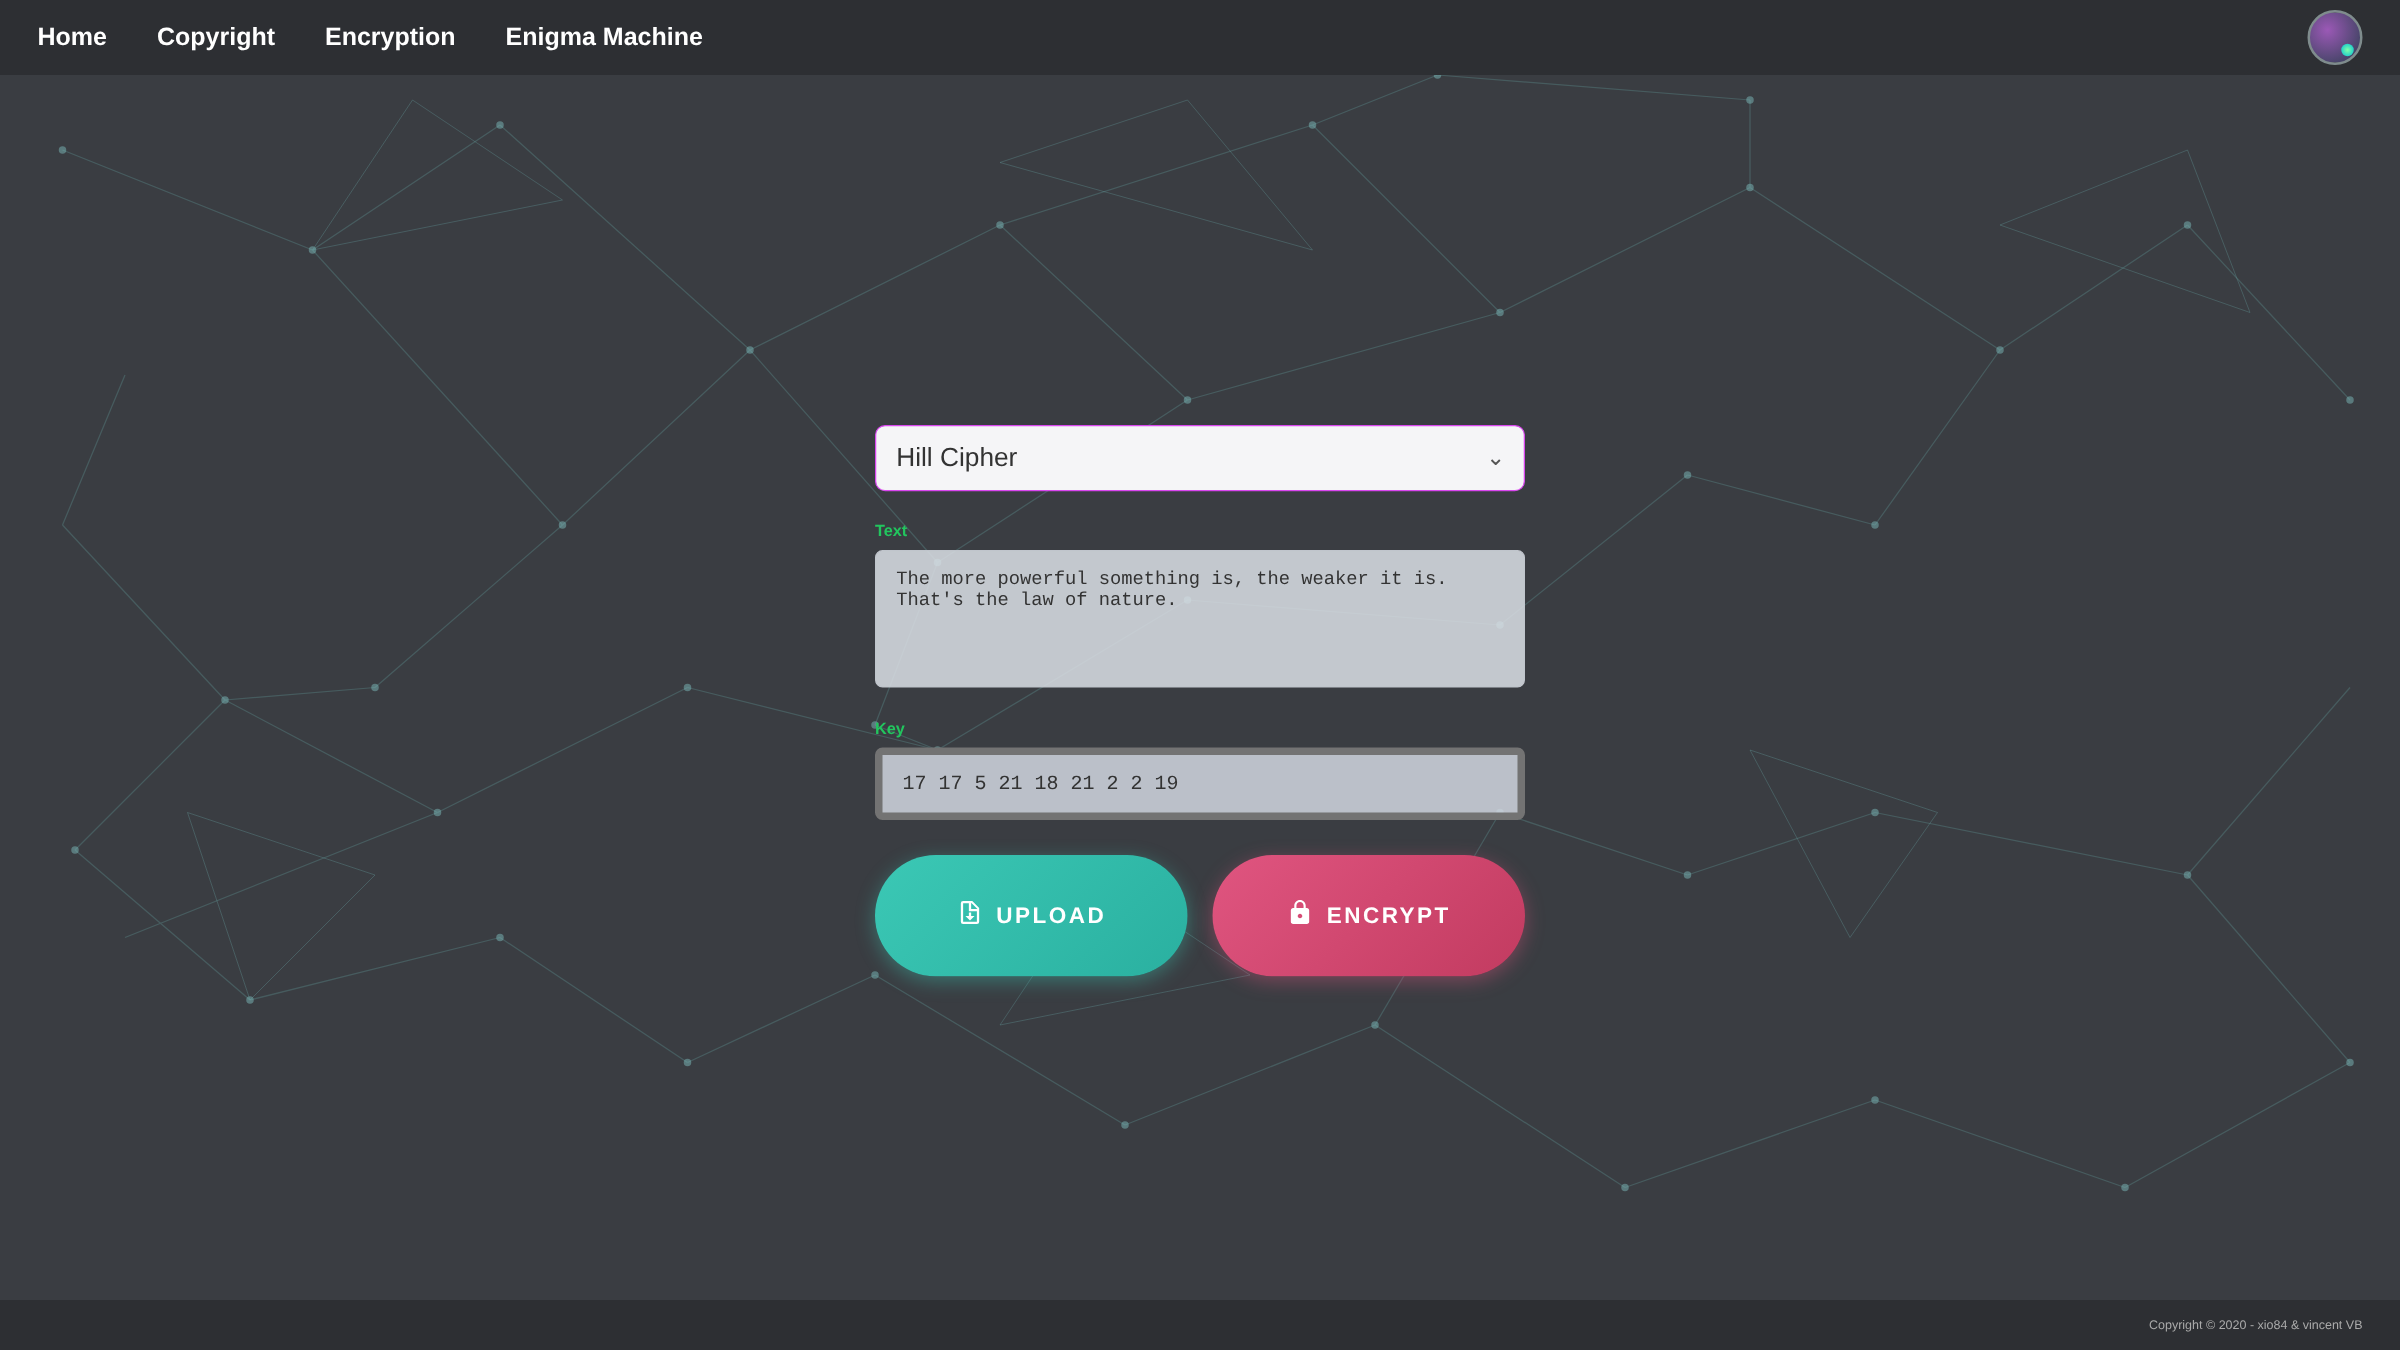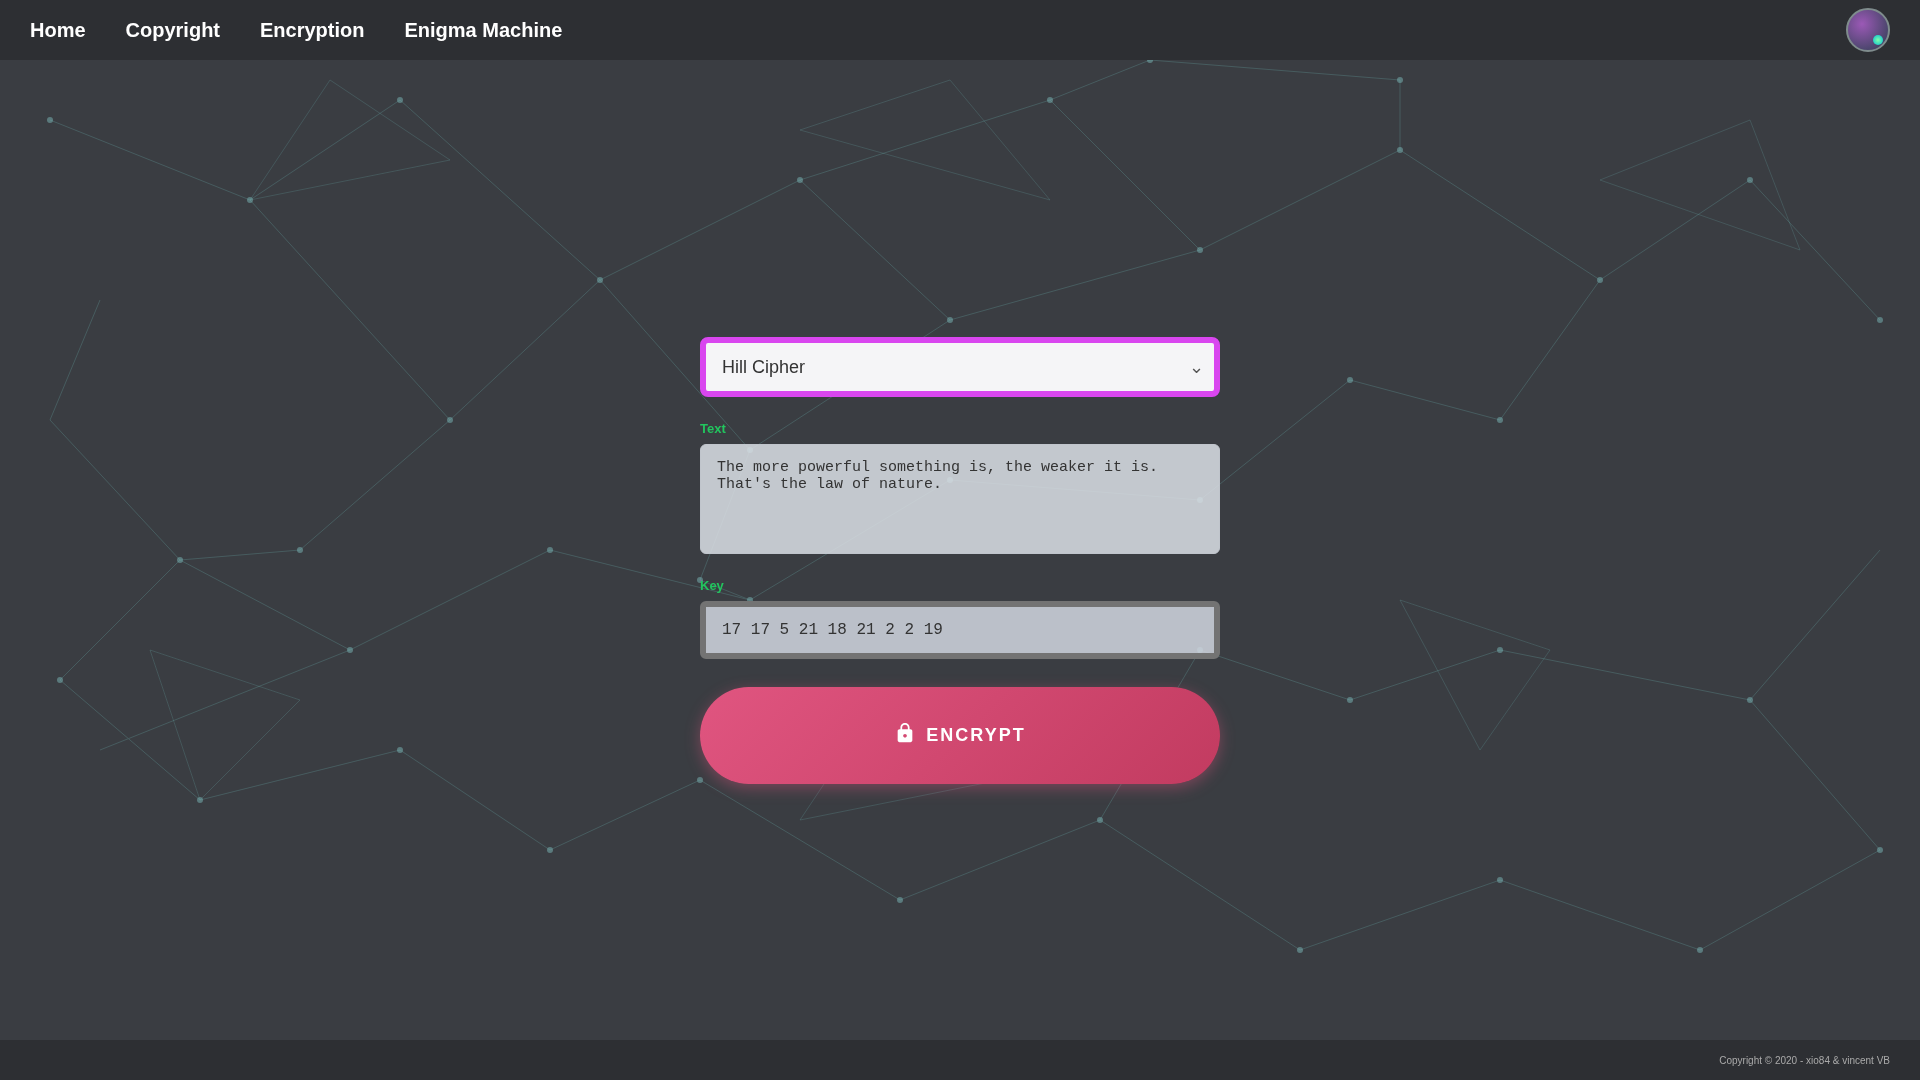--- a/index.html
+++ b/index.html
@@ -77,24 +77,24 @@
     
     .dropdown-wrapper {
       position: relative;
       width: 100%;
       margin-bottom: 24px;
     }
 
     .dropdown-select {
       width: 100%;
       background: #f5f5f7;
-      border: 6px solid #d946ef;
+      border: 1px solid #d946ef;
       border-radius: 8px;
       padding: 14px 16px;
-      font-size: 18px;
+      font-size: 21px;
       color: #333;
       appearance: none;
       cursor: pointer;
       outline: none;
     }
 
     .dropdown-arrow {
       position: absolute;
       right: 16px;
       top: 50%;
@@ -354,20 +354,28 @@
     
     <label class="field-label">Text</label>
     <textarea class="text-area" style="">The more powerful something is, the weaker it is. That's the law of nature.</textarea>
 
     
     <label class="field-label">Key</label>
     <input type="text" class="key-input" value="17 17 5 21 18 21 2 2 19" style="">
 
     
     <div class="buttons-row">
+      <button class="btn-upload">
+        <span>
+          <svg width="22" height="22" viewBox="0 0 24 24" fill="white">
+            <path d="M14 2H6a2 2 0 0 0-2 2v16a2 2 0 0 0 2 2h12a2 2 0 0 0 2-2V8l-6-6zm-1 1.5L18.5 9H13V3.5zM6 4h5v7h7v9H6V4zm5 8v3H8l4 4 4-4h-3v-3h-2z"></path>
+          </svg>
+        </span>
+        <span>UPLOAD</span>
+      </button>
       <button class="btn-encrypt">
         <span>
           <svg width="22" height="22" viewBox="0 0 24 24" fill="white">
             <path d="M18 8h-1V6c0-2.76-2.24-5-5-5S7 3.24 7 6v2H6c-1.1 0-2 .9-2 2v10c0 1.1.9 2 2 2h12c1.1 0 2-.9 2-2V10c0-1.1-.9-2-2-2zm-6 9c-1.1 0-2-.9-2-2s.9-2 2-2 2 .9 2 2-.9 2-2 2zm3.1-9H8.9V6c0-1.71 1.39-3.1 3.1-3.1 1.71 0 3.1 1.39 3.1 3.1v2z"></path>
           </svg>
         </span>
         <span>ENCRYPT</span>
       </button>
     </div>
 

